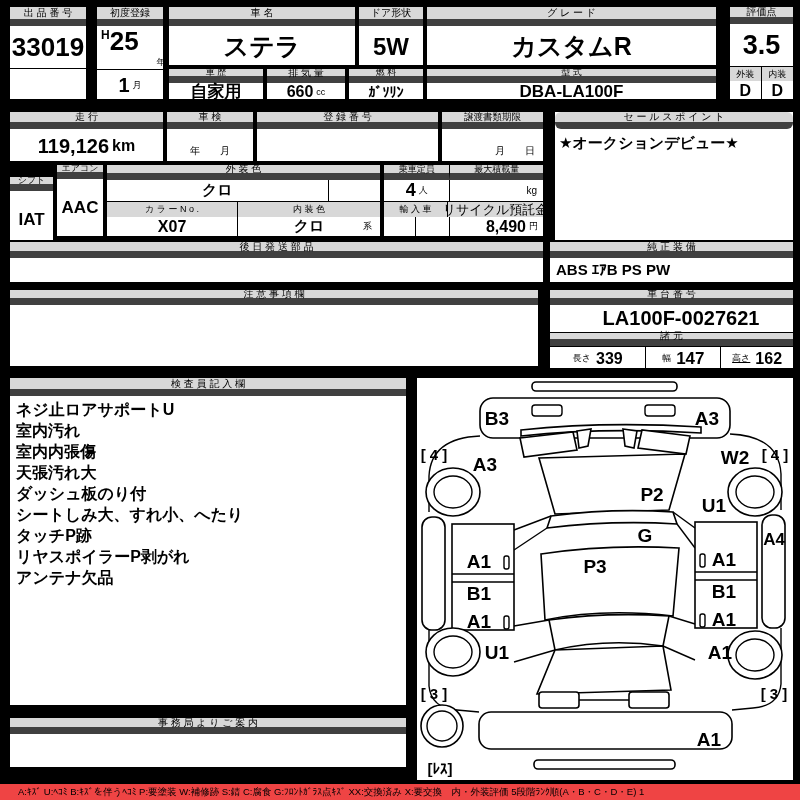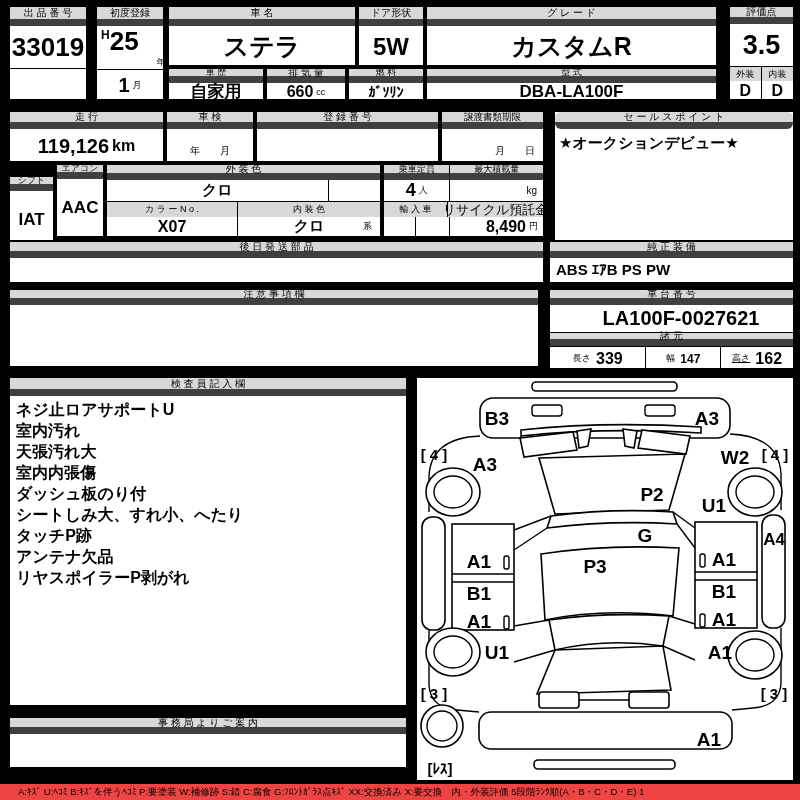--- a/index.html
+++ b/index.html
@@ -196,41 +196,41 @@
   <div class="hdr" style="height:15px;">車 台 番 号</div>
   <div class="val" style="height:27px;font-size:20px;margin-left:19px;">LA100F-0027621</div>
   <div class="hdr bt" style="height:14px;">諸 元</div>
   <div class="row bt" style="height:24px;">
     <div class="val cell br" style="width:106px;">
       <span style="font-weight:normal;font-size:9px;margin-right:5px;">長さ</span>
         <span style="font-size:16px;">339</span>
     </div>
     <div class="val cell br" style="width:82px;">
       <span style="font-weight:normal;font-size:9px;margin-right:5px;">幅</span>
-        <span style="font-size:12px;">147</span>
+        <span style="font-size:17px;">147</span>
     </div>
     <div class="val cell" style="width:79px;">
       <span style="font-weight:normal;font-size:9px;margin-right:5px;text-decoration:underline;">高さ</span>
         <span style="font-size:16px;">162</span>
     </div>
   </div>
 </div>
 
 <div class="box" style="left:8px;top:376px;width:400px;height:331px;">
   <div class="hdr" style="height:18px;">検 査 員 記 入 欄</div>
   <div class="notes" style="padding:3px 6px;">
     <div>ネジ止ロアサポートU</div>
     <div>室内汚れ</div>
+    <div>室内内張傷</div>
     <div>天張汚れ大</div>
-    <div>室内内張傷</div>
     <div>ダッシュ板のり付</div>
     <div>シートしみ大、すれ小、へたり</div>
     <div>タッチP跡</div>
+    <div>リヤスポイラーP剥がれ</div>
     <div>アンテナ欠品</div>
-    <div>リヤスポイラーP剥がれ</div>
   </div>
 </div>
 
 <div class="box" style="left:415px;top:376px;width:380px;height:406px;">
   <svg width="376" height="402" viewBox="0 0 376 402">
 
     <path class="s" d="M63,58 Q14,60 12,98 L12,134"></path>
     <path class="s" d="M313,56 Q362,58 364,96 L364,132"></path>
     <path class="s" d="M12,252 L12,308 Q14,330 40,332 L62,334"></path>
     <path class="s" d="M364,250 L364,306 Q362,328 336,330 L315,332"></path>

